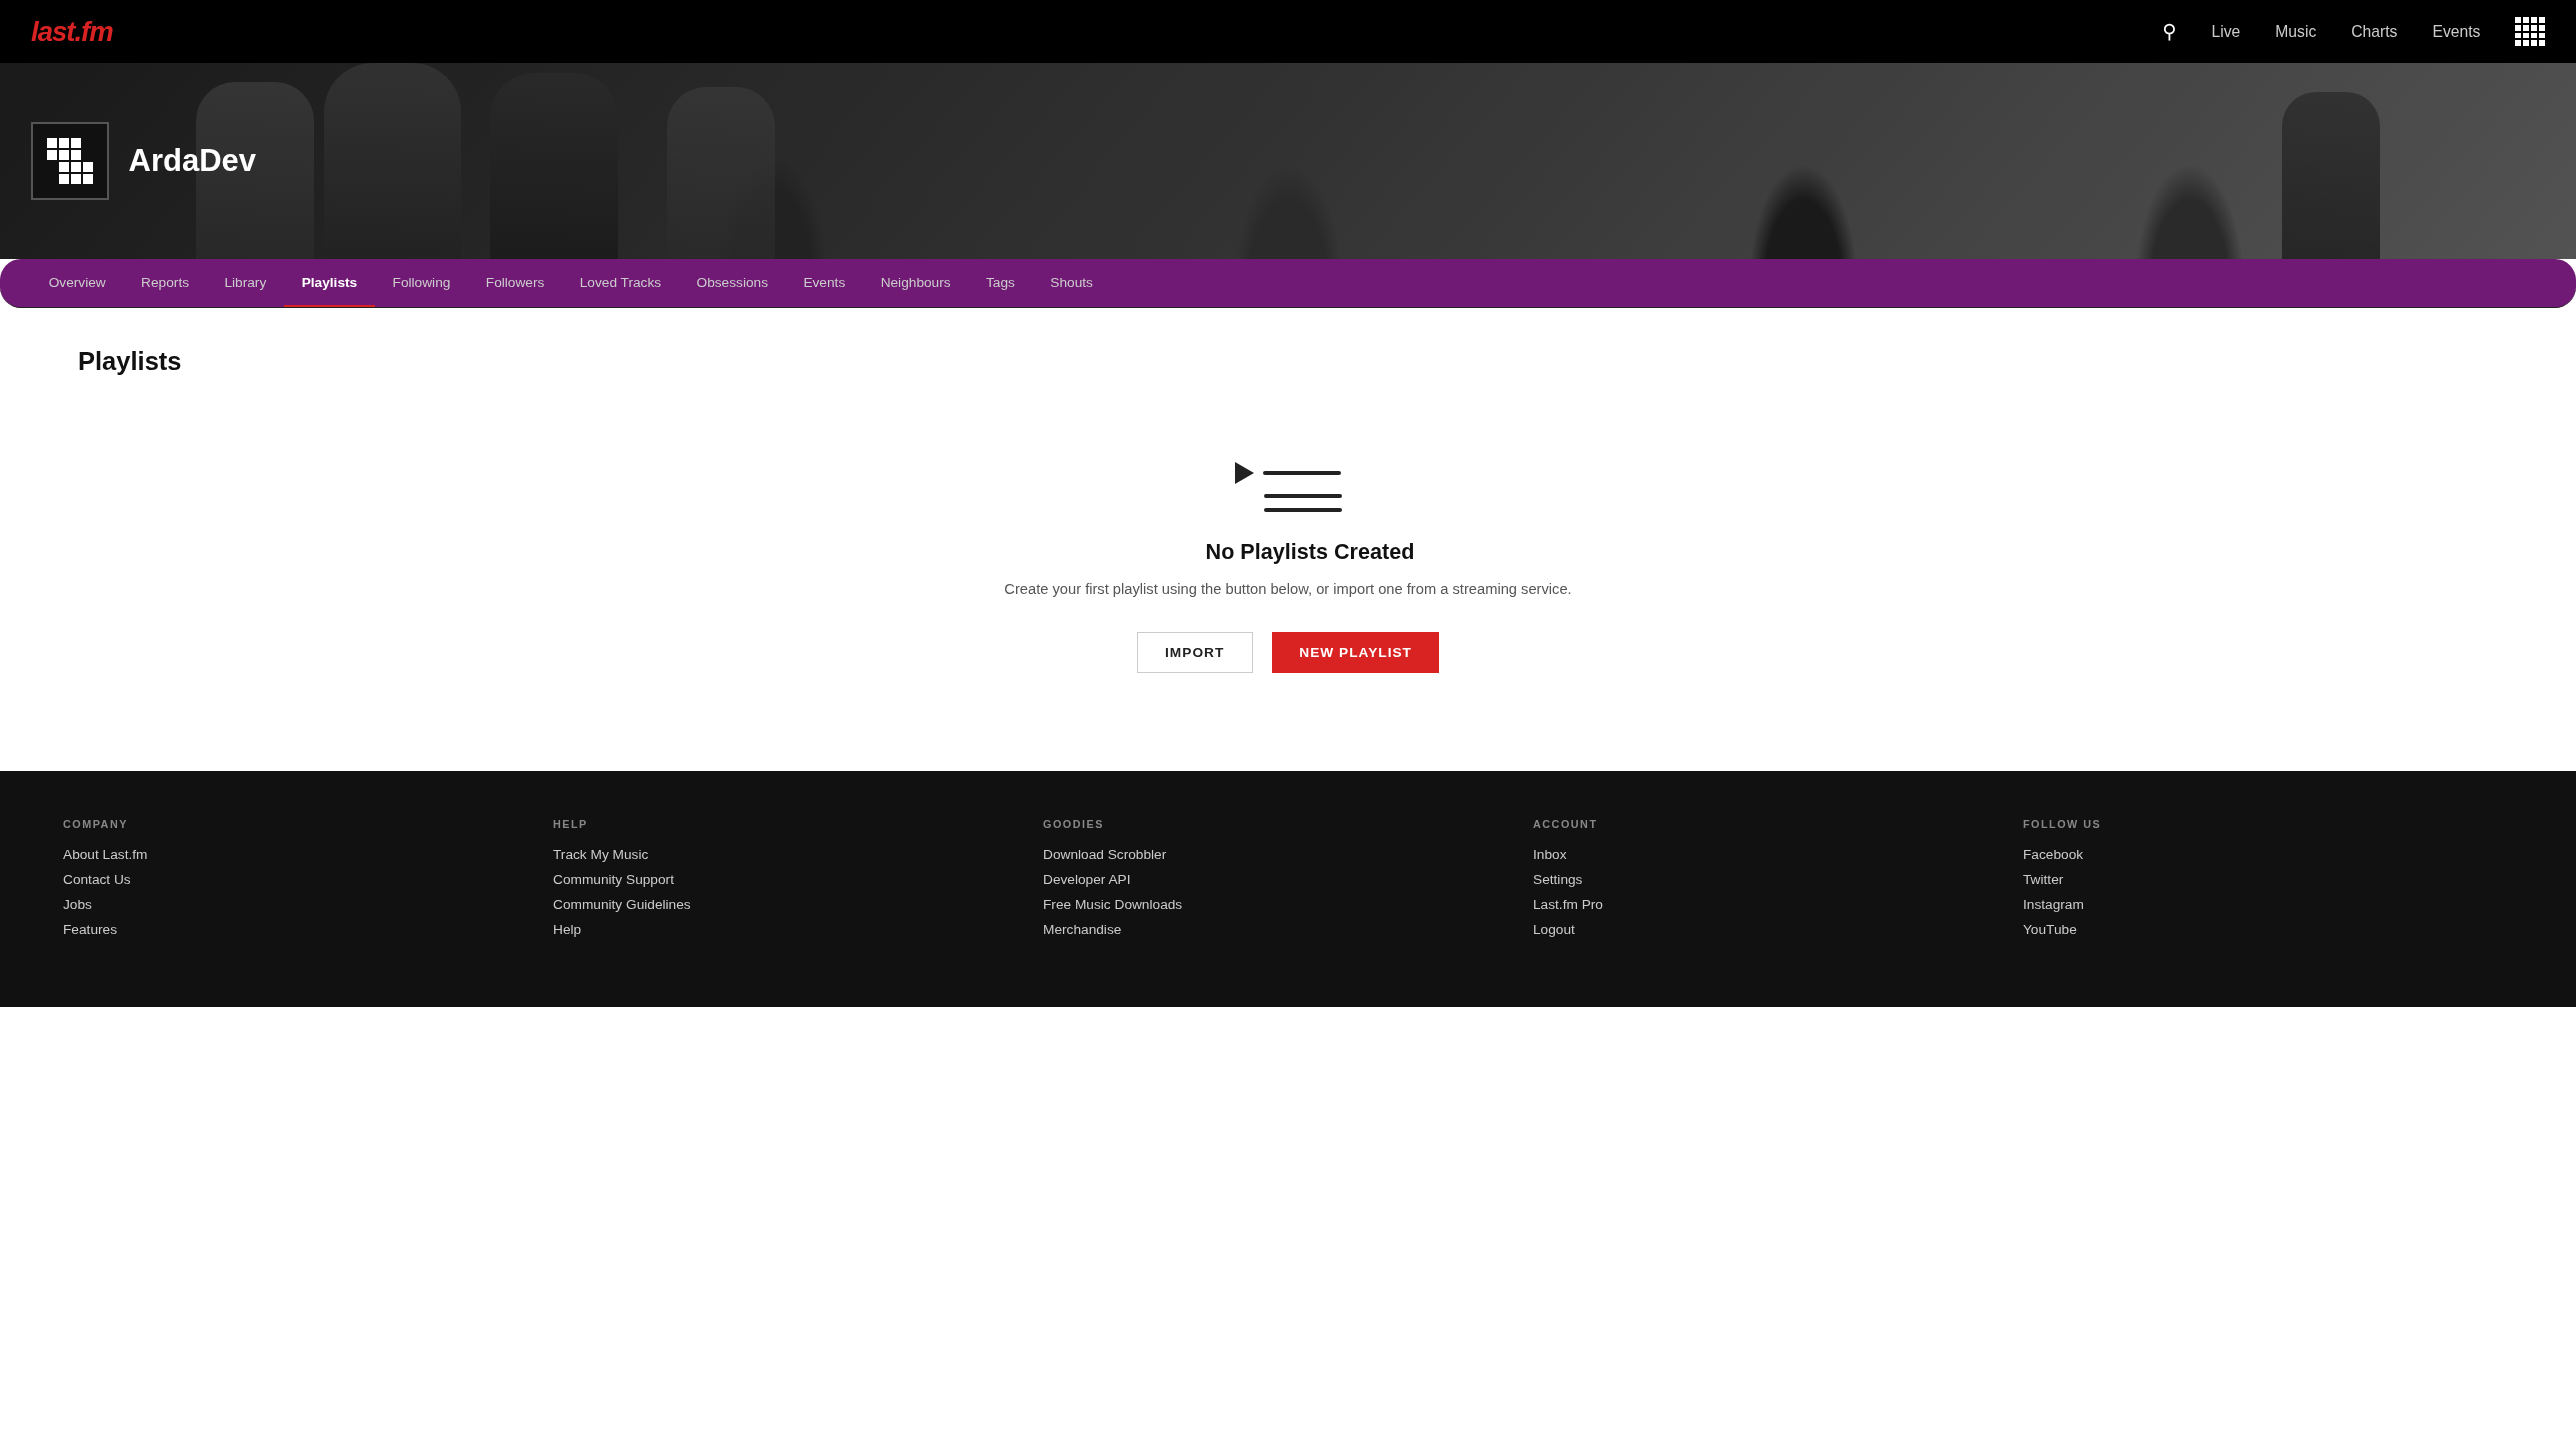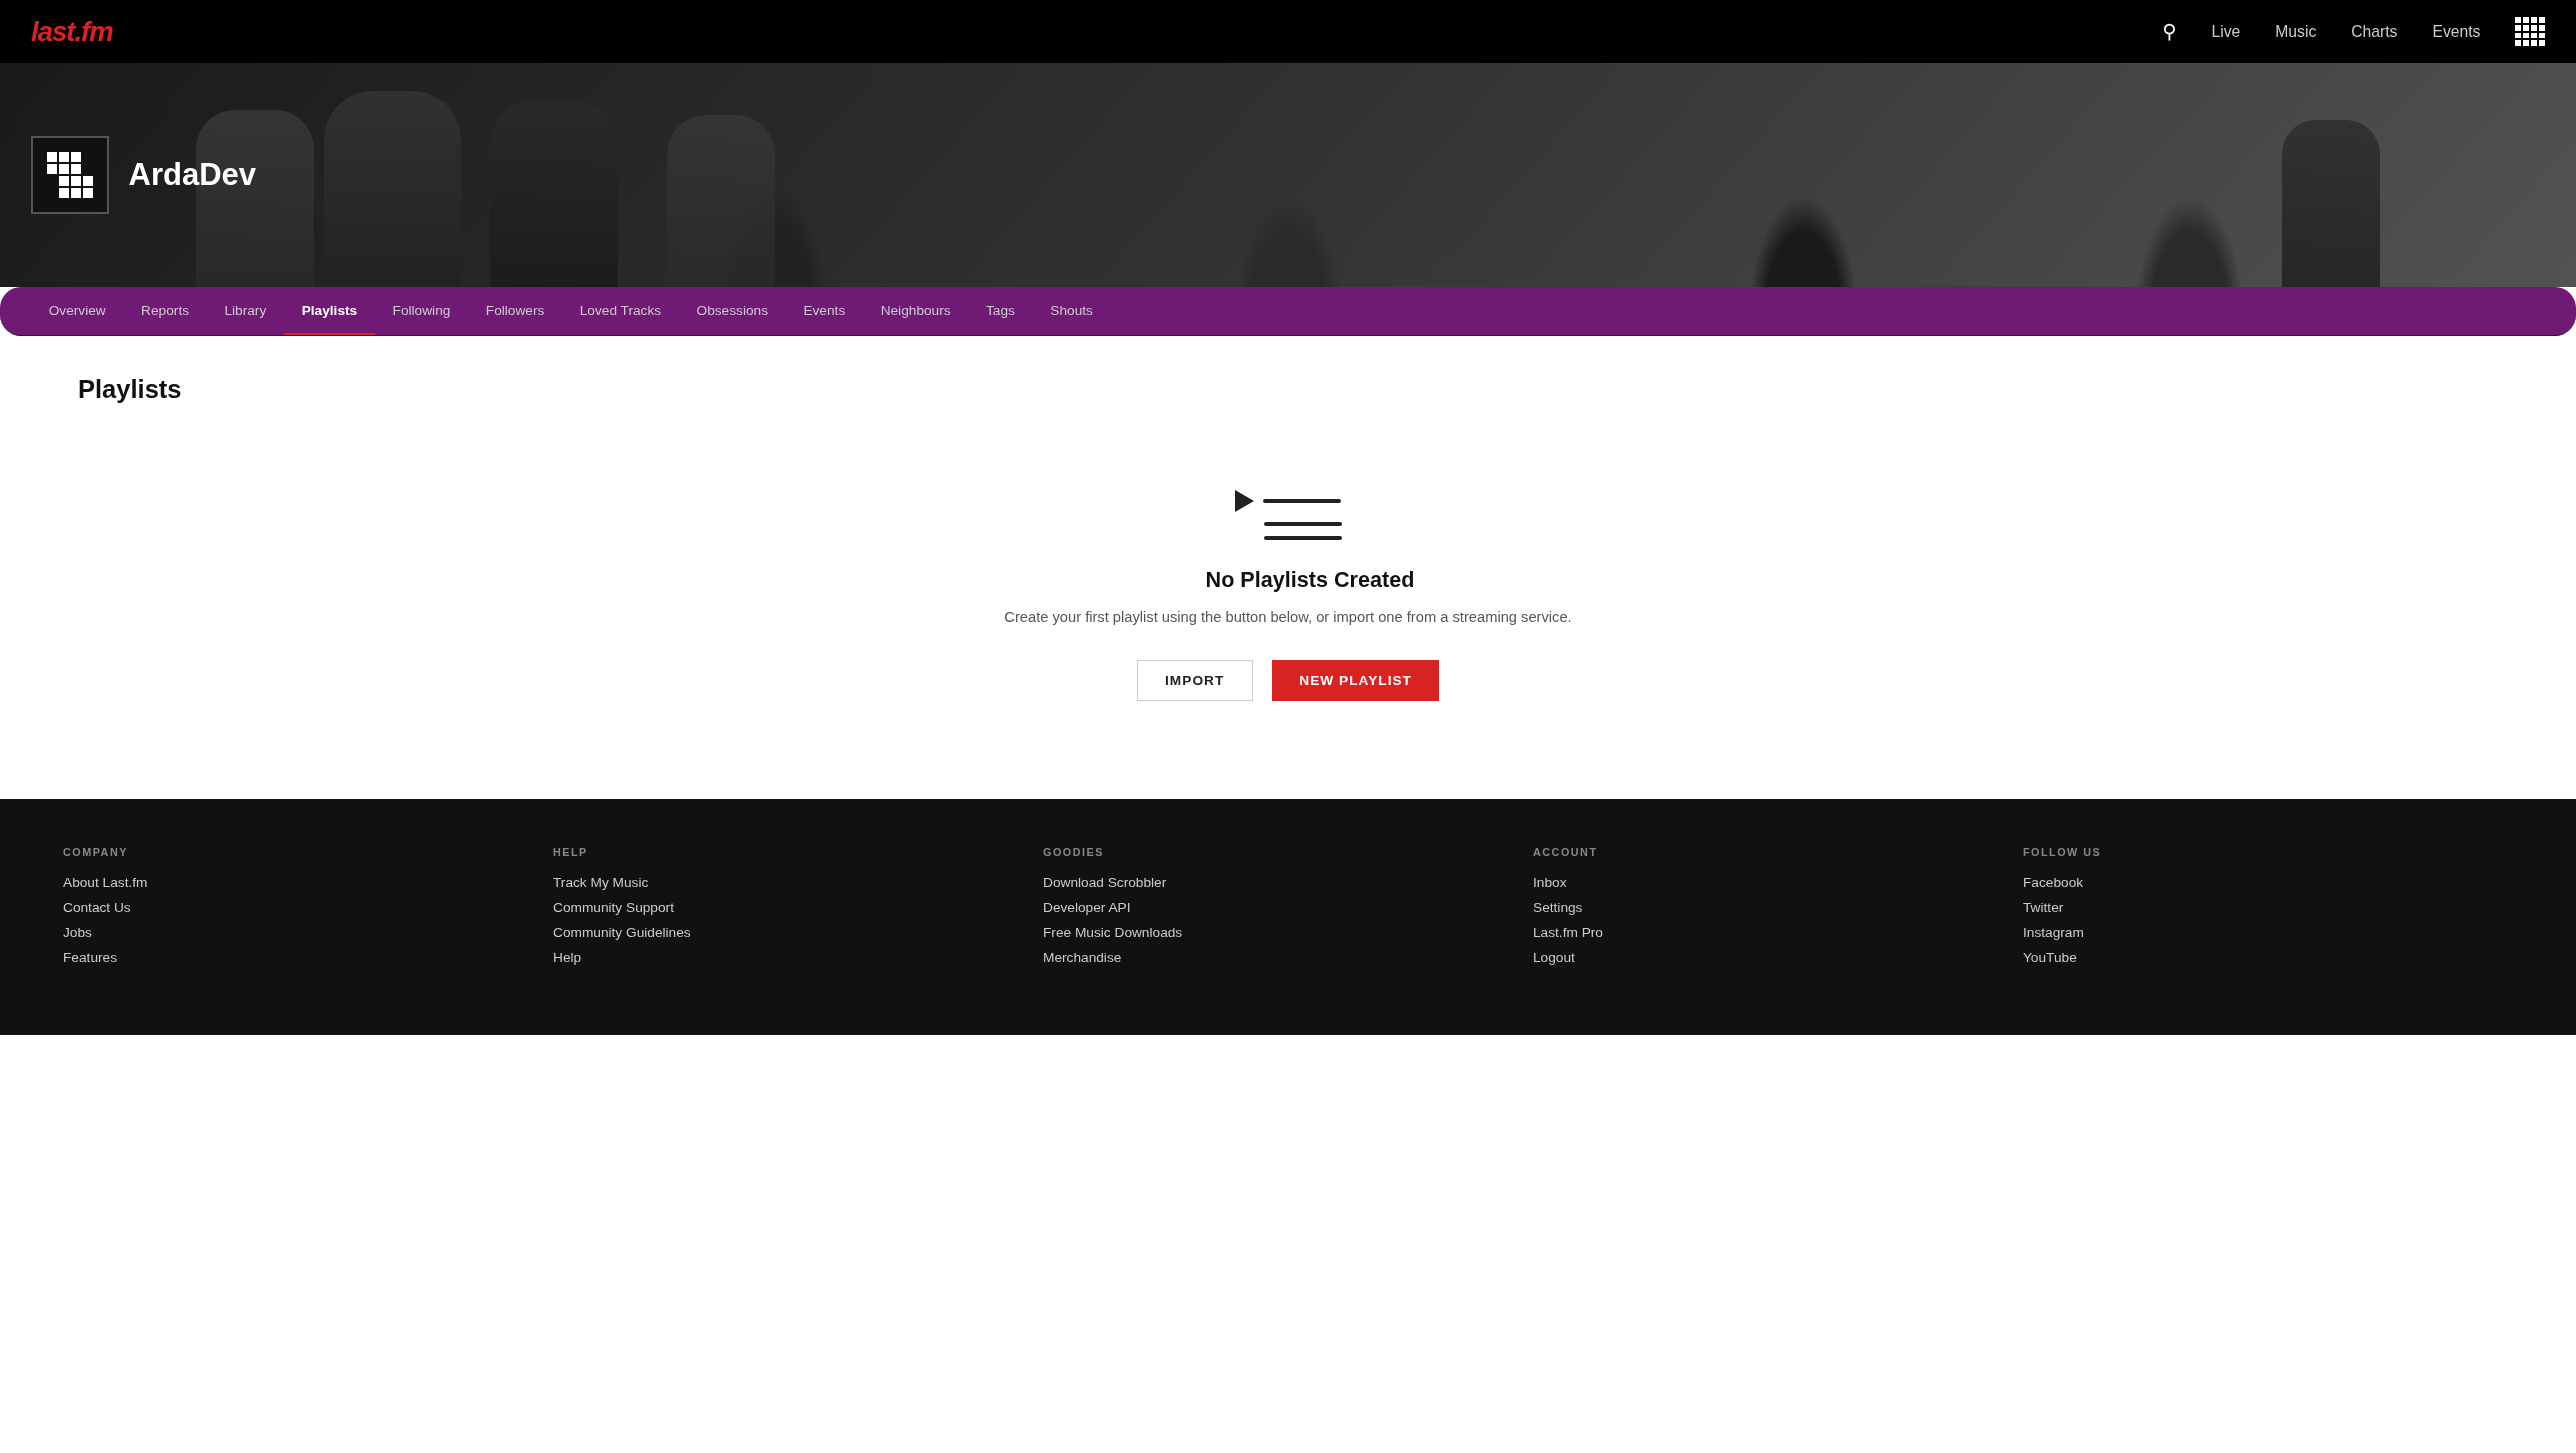--- a/index.html
+++ b/index.html
@@ -52,21 +52,21 @@
     .header-grid-icon span {
       background: #fff;
       display: block;
       width: 5.9px;
       height: 5.9px;
     }
 
     
     .hero {
       position: relative;
-      height: 224px;
+      height: 196px;
       background: linear-gradient(to right, #1a1a1a 0%, #2a2a2a 40%, #444 100%);
       overflow: hidden;
     }
     .hero-bg {
       position: absolute;
       inset: 0;
       background: linear-gradient(135deg, #1a1a1a 0%, #333 50%, #555 100%);
       opacity: 0.85;
     }
     

